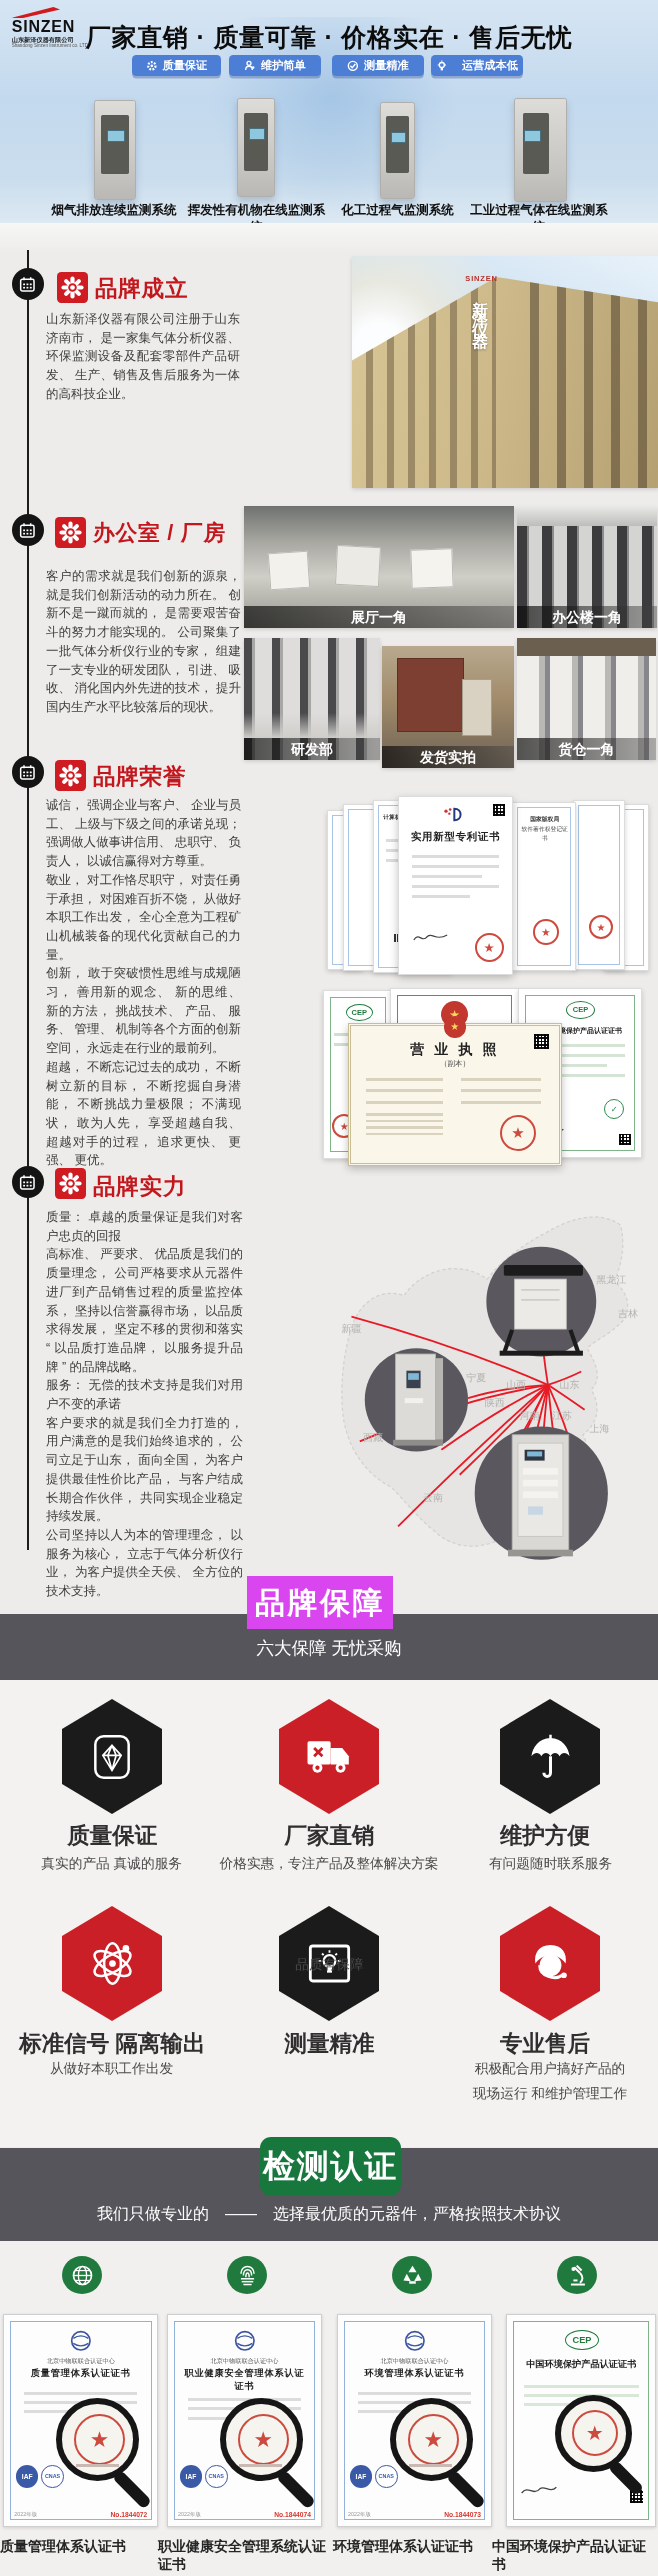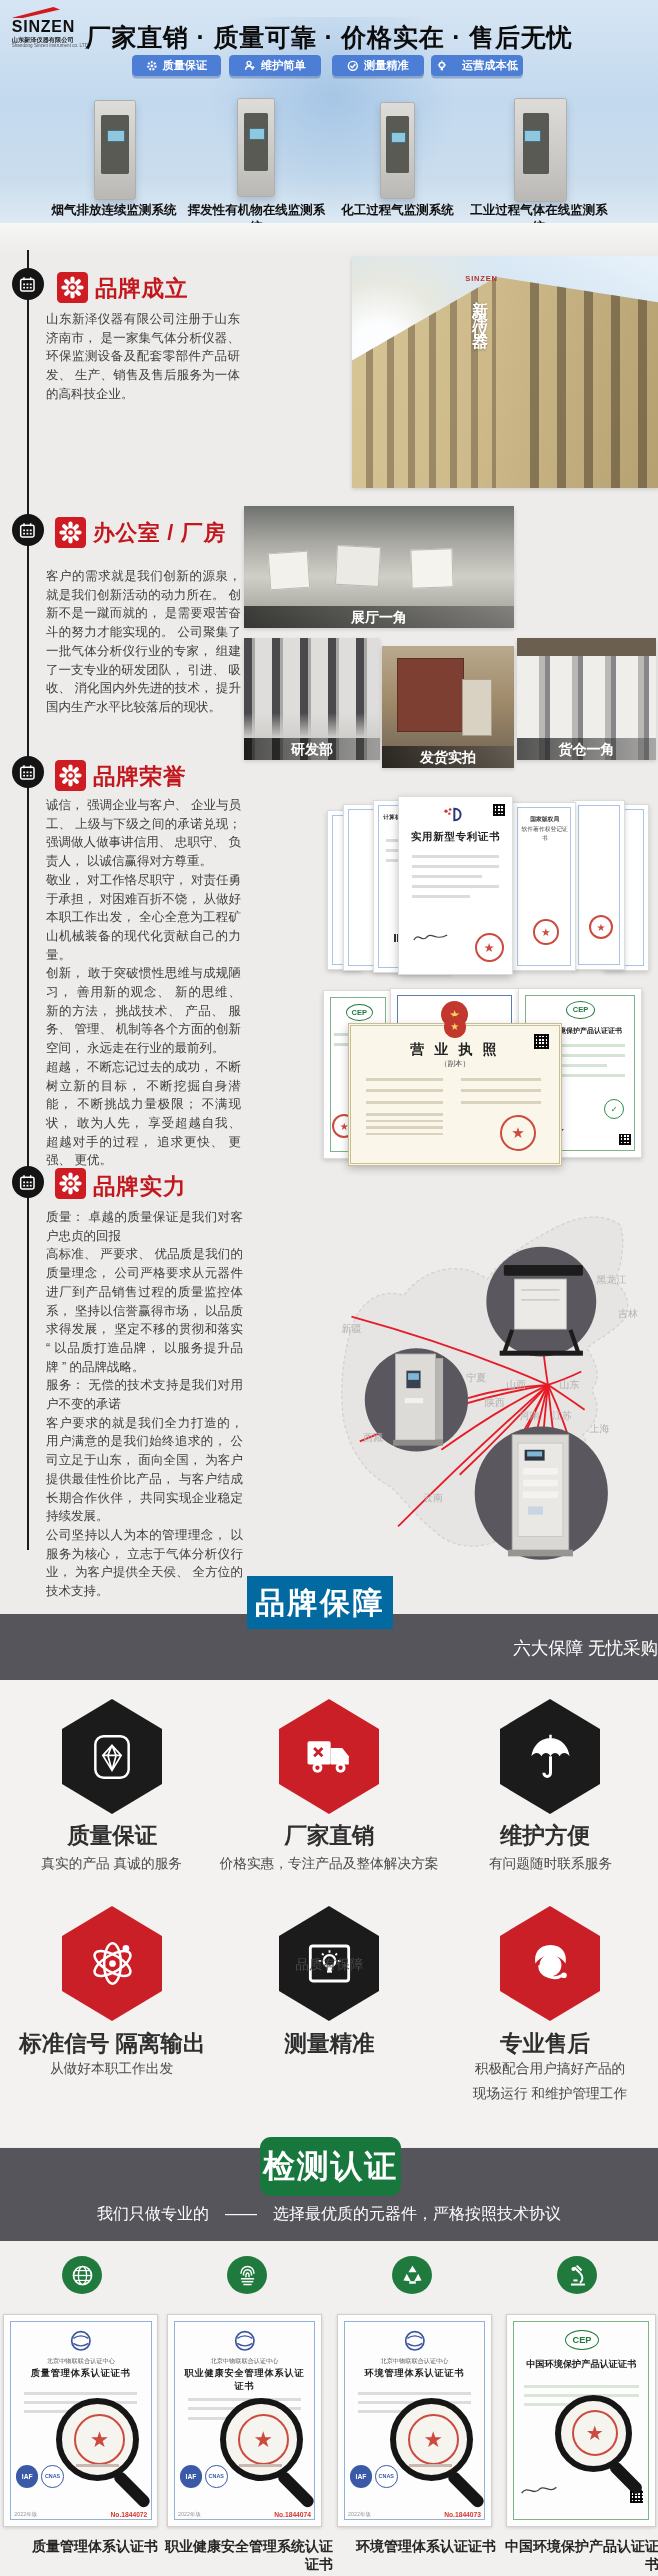--- a/index.html
+++ b/index.html
@@ -21,21 +21,21 @@
   .hexblack{background:#1b1b1b;}
   .hexred{background:#cb1f27;}
   .gtitle{font-size:22.5px;font-weight:800;color:#2f2f2f;text-align:center;}
   .gdesc{font-size:13.7px;color:#4a4a4a;text-align:center;white-space:pre-line;line-height:25px;}
   .band{background:#57555c;}
   .cert{background:#fdfdfd;border:0.8px solid #cfcfcf;box-shadow:0 0.8px 3.3px rgba(0,0,0,.14);}
   .bframe{position:absolute;inset:5.8px;border:1.7px solid #93b2d9;}
   .gframe{position:absolute;inset:5.8px;border:1.7px solid #7fb389;}
   .cline{position:absolute;height:2.5px;background:#dcdcdc;}
   .fline{position:absolute;height:2.5px;background:#d8d2bf;}
-  .ccap{font-size:14px;font-weight:700;color:#262626;text-align:right;}
+  .ccap{font-size:14px;font-weight:700;color:#262626;text-align:left;}
   .mag{position:absolute;width:83px;height:83px;border-radius:50%;border:6.7px solid #161616;background:#f6f4ef;box-sizing:border-box;overflow:hidden;z-index:5;}
   .mag-handle{position:absolute;width:11.7px;height:45px;background:#161616;border-radius:5.8px;z-index:6;}
   .seal{border-radius:50%;border:2.5px solid #cd4a3e;color:#cd4a3e;display:flex;align-items:center;justify-content:center;font-weight:700;}
   .tiny{font-size:5.8px;color:#555;}
   .iafb{width:22.5px;height:22.5px;border-radius:50%;background:#3a5aa8;color:#fff;font-size:6.7px;font-weight:700;display:flex;align-items:center;justify-content:center;}
   .cnasb{width:22.5px;height:22.5px;border-radius:50%;background:#fff;border:1.7px solid #3a5aa8;color:#3a5aa8;font-size:5.4px;font-weight:700;display:flex;align-items:center;justify-content:center;box-sizing:border-box;}
   .gcircle{width:40px;height:38px;border-radius:50%;background:#217a3d;display:flex;align-items:center;justify-content:center;}
   .fan{background:#fff;border:0.8px solid #dcdcdc;box-shadow:0 1.7px 5px rgba(0,0,0,.18);}
   .fan .inner{position:absolute;inset:4.2px;border:1.7px solid #a9c4e4;}
   .vsign{writing-mode:vertical-rl;text-orientation:upright;color:#fff;font-size:16px;font-weight:700;letter-spacing:10.8px;text-shadow:0 0.8px 1.7px rgba(0,0,0,.35);}
@@ -184,20 +184,24 @@
       </svg>
   </div>
   <div class="ab sec-title" style="left:93px;top:518px;font-size:21.7px;">办公室 / 厂房</div>
   <div class="ab para" style="left:46px;top:567px;width:195px;">客户的需求就是我们创新的源泉， 就是我们创新活动的动力所在。 创新不是一蹴而就的， 是需要艰苦奋斗的努力才能实现的。 公司聚集了一批气体分析仪行业的专家， 组建了一支专业的研发团队， 引进、 吸收、 消化国内外先进的技术， 提升国内生产水平比较落后的现状。</div>
 
   <div class="ab photo" style="left:244px;top:506px;width:270px;height:122px;background:linear-gradient(180deg,#6f7270 0%,#a9a8a2 30%,#cfcec7 58%,#98978f 100%);">
     <div class="ab" style="left:25px;top:46px;width:38px;height:35px;background:#f2f1ec;border:0.8px solid #b9b8b2;transform:rotate(-4deg);"></div>
     <div class="ab" style="left:92px;top:40px;width:42px;height:38px;background:#eceae4;border:0.8px solid #b9b8b2;transform:rotate(3deg);"></div>
     <div class="ab" style="left:167px;top:43px;width:40px;height:37px;background:#f4f3ee;border:0.8px solid #b9b8b2;transform:rotate(-2deg);"></div>
     <div class="caption">展厅一角</div>
+  </div>
+  <div class="ab photo" style="left:517px;top:506px;width:140px;height:122px;background:repeating-linear-gradient(90deg,#3c3c3e 0 10px,#8b8b8d 10px 12.5px,#d4d4d2 12.5px 25px);">
+    <div class="ab" style="left:0;top:0;width:100%;height:20px;background:linear-gradient(180deg,#e9e9e7,#bdbdbb);"></div>
+    <div class="caption">办公楼一角</div>
   </div>
   <div class="ab photo" style="left:244px;top:638px;width:136px;height:122px;background:repeating-linear-gradient(90deg,#4a4a4c 0 8.3px,#a7a7a5 8.3px 10.8px,#dedddb 10.8px 28px);">
     <div class="ab" style="left:0;bottom:21.7px;width:100%;height:25px;background:linear-gradient(180deg,rgba(240,240,238,.0),#cfcecb);"></div>
     <div class="caption">研发部</div>
   </div>
   <div class="ab photo" style="left:382px;top:638px;width:132px;height:122px;background:linear-gradient(180deg,#b9a98e 0%,#a08a6a 45%,#6e6254 100%);margin-top:8px;">
     <div class="ab" style="left:15px;top:11.7px;width:65px;height:72px;background:#7e3f33;border:0.8px solid #5d2f26;"></div>
     <div class="ab" style="left:80px;top:33px;width:28px;height:55px;background:#d9d2c2;border:0.8px solid #a79f8d;"></div>
     <div class="caption">发货实拍</div>
   </div>
@@ -419,22 +423,22 @@
       <text x="182" y="247">陕西</text>
       <text x="224" y="263">河南</text>
       <text x="263" y="263">江苏</text>
       <text x="308" y="279">上海</text>
       <text x="108" y="362">云南</text>
       <text x="36" y="290">西藏</text>
     </g>
   </svg>
 
   <div class="ab band" style="left:0;top:1614px;width:658px;height:67px;"></div>
-  <div class="ab serif" style="left:247px;top:1576px;width:146px;height:53px;background:#0369a1;color:#fff;font-size:30px;font-weight:700;text-align:center;line-height:53px;letter-spacing:2.5px;z-index:2;">品牌保障</div>
-  <div class="ab" style="left:0;top:1636px;width:658px;text-align:right;color:#fff;font-size:17.5px;z-index:2;">六大保障 无忧采购</div>
+  <div class="ab serif" style="left:247px;top:1576px;width:146px;height:53px;background:#d946ef;color:#fff;font-size:30px;font-weight:700;text-align:center;line-height:53px;letter-spacing:2.5px;z-index:2;">品牌保障</div>
+  <div class="ab" style="left:0;top:1636px;width:658px;text-align:center;color:#fff;font-size:17.5px;z-index:2;">六大保障 无忧采购</div>
 
   <div class="ab" style="left:0;top:1680px;width:658px;height:467px;background:#f3f2f0;"></div>
 
   <div class="ab hex hexblack" style="left:62px;top:1699px;width:100px;height:115px;">
     <svg width="42" height="50" viewBox="0 0 50 60">
         <rect x="5" y="5" width="40" height="50" rx="10" fill="none" stroke="#fff" stroke-width="3"></rect>
         <path d="M25,16 L36,28 L25,46 L14,28 Z M14,28 L36,28 M25,16 L20,28 L25,46 M25,16 L30,28 L25,46" fill="none" stroke="#fff" stroke-width="2"></path>
       </svg>
   </div>
   <div class="ab hex hexred" style="left:279px;top:1699px;width:100px;height:115px;">

